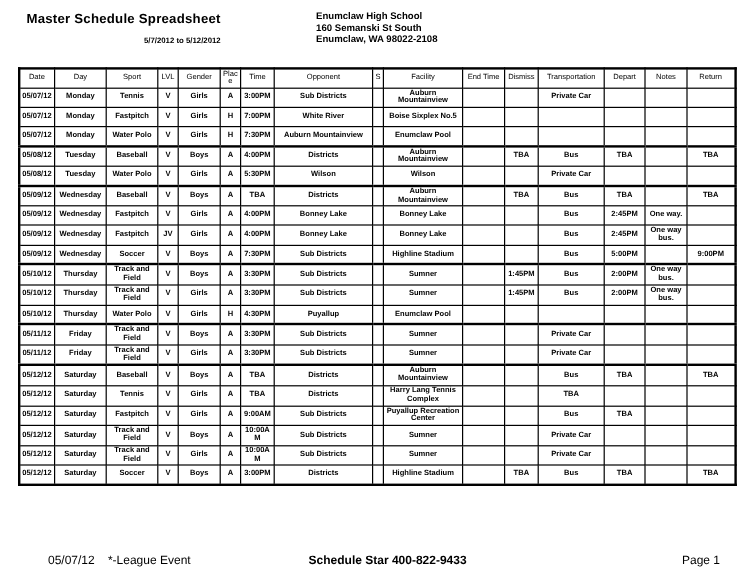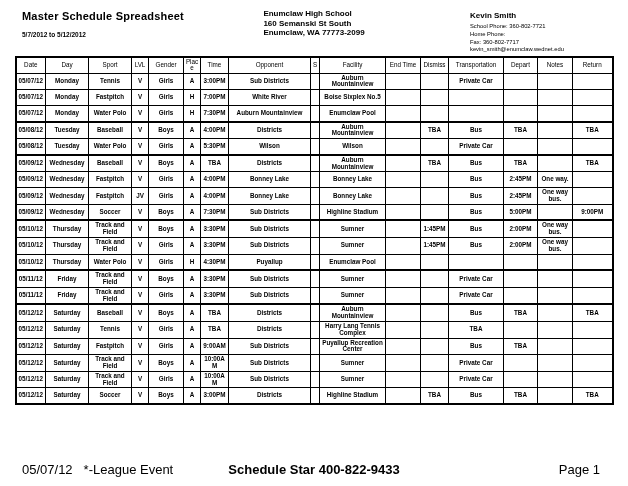--- a/index.html
+++ b/index.html
@@ -10,21 +10,21 @@
     background: #ffffff;
     color: #000000;
     font-family: "Liberation Sans", sans-serif;
     position: relative;
     overflow: hidden;
   }
   .page { position: absolute; inset: 0; background: #fff; }
 
   
   .header { position: relative; height: 56px; }
-  .title-block { position: absolute; left: 22px; top: 10px; }
+  .title-block { position: absolute; left: 22px; top: 10px; text-align: right; }
   .title { font-size: 11px; font-weight: bold; letter-spacing: 0.2px; }
   .date-range { font-size: 6.5px; font-weight: bold; margin-top: 9px; }
 
   .school-block {
     position: absolute; left: 50%; top: 9px; transform: translateX(-50%);
     text-align: left; font-size: 8px; font-weight: bold; line-height: 1.2;
     white-space: nowrap;
   }
 
   .contact-block { position: absolute; left: 470px; top: 11px; }
@@ -57,23 +57,23 @@
     font-size: 6.3px;
     font-weight: bold;
     height: 16px;
     line-height: 1.08;
   }
   tr.group-start td { border-top: 2.5px solid #000; }
 
   
   .footer {
     position: absolute;
-    left: 0; right: 0; bottom: 14px;
+    left: 18px; right: 0; bottom: 14px;
     height: 10px;
-    font-size: 13px;
+    font-size: 10px;
   }
   .footer-left { position: absolute; left: 22px; top: 0; }
   .footer-legend { margin-left: 11px; }
   .footer-center {
     position: absolute; left: 50%; transform: translateX(-50%);
     font-weight: bold; white-space: nowrap;
   }
   .footer-right { position: absolute; right: 28px; top: 0; margin-left: 30px; }
 </style>
 </head>
@@ -82,28 +82,21 @@
 <div class="page">
 
   <div class="header">
     <div class="title-block">
       <div class="title">Master Schedule Spreadsheet</div>
       <div class="date-range">5/7/2012 to 5/12/2012</div>
     </div>
     <div class="school-block">
       <div>Enumclaw High School</div>
       <div>160 Semanski St South</div>
-      <div>Enumclaw, WA  77773-2099</div>
-    </div>
-    <div class="contact-block">
-      <div class="contact-name">Kevin Smith</div>
-      <div class="contact-line">School Phone: 360-802-7721</div>
-      <div class="contact-line">Home Phone:</div>
-      <div class="contact-line">Fax:  360-802-7717</div>
-      <div class="contact-line">kevin_smith@enumclaw.wednet.edu</div>
+      <div>Enumclaw, WA  98022-2108</div>
     </div>
   </div>
 
   <table>
     <colgroup id="schedule-colgroup">
         <col style="width: 30px;">
         <col style="width: 43px;">
         <col style="width: 43px;">
         <col style="width: 17px;">
         <col style="width: 35px;">

